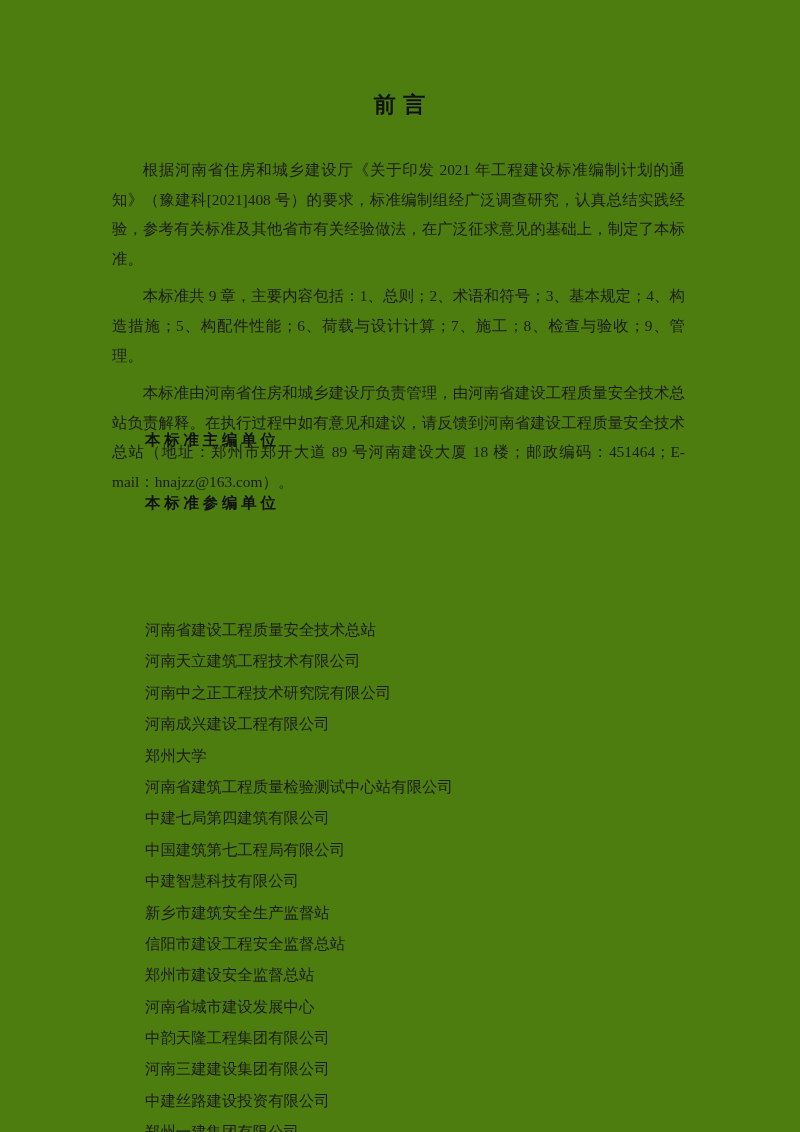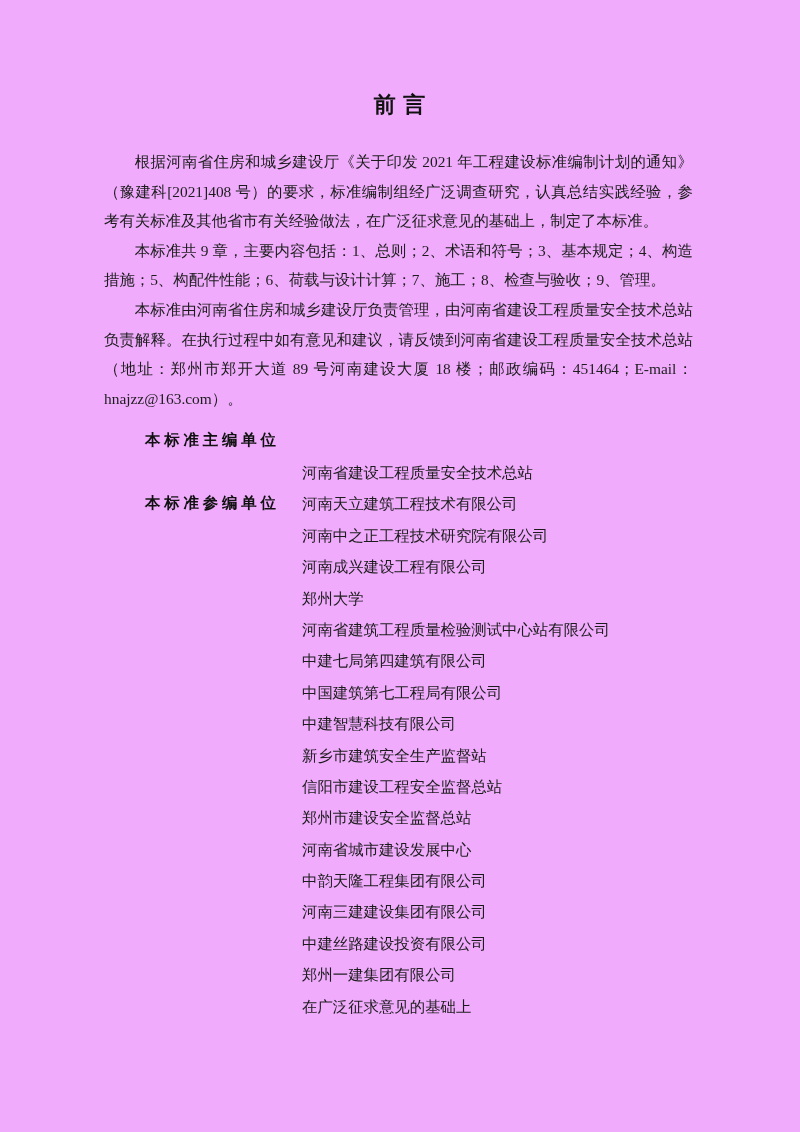--- a/index.html
+++ b/index.html
@@ -4,21 +4,21 @@
 <style>
   html, body {
     margin: 0;
     padding: 0;
     background: #ffffff;
   }
   .page {
     position: relative;
     width: 800px;
     height: 1132px;
-    background: #f0abfc;
+    background: #4d7c0f;
     color: #1c1c1c;
     font-family: "Liberation Serif", "DejaVu Serif", serif;
     overflow: hidden;
   }
   .doc-title {
     position: absolute;
     top: 90px;
     left: 0;
     width: 100%;
     text-align: center;
@@ -32,38 +32,39 @@
     position: absolute;
     left: 104px;
     top: 147px;
     width: 589px;
     font-size: 15.4px;
     line-height: 29.6px;
     text-align: justify;
     color: #1c1c1c;
   }
   .content p {
-    margin: 0;
+    margin: 8px;
     padding: 0;
     text-indent: 2em;
   }
   .units {
     position: absolute;
     left: 145px;
     top: 424px;
     width: 560px;
     font-size: 15.4px;
     color: #1c1c1c;
   }
   .unit-row {
     display: flex;
     align-items: flex-start;
     line-height: 31.4px;
     height: 31.4px;
     white-space: nowrap;
+    flex-direction: column;
   }
   .unit-label {
     flex: 0 0 157px;
     width: 157px;
     font-weight: bold;
     color: #111111;
   }
   .unit-name {
     flex: 1 1 auto;
     margin-top: 33px;

